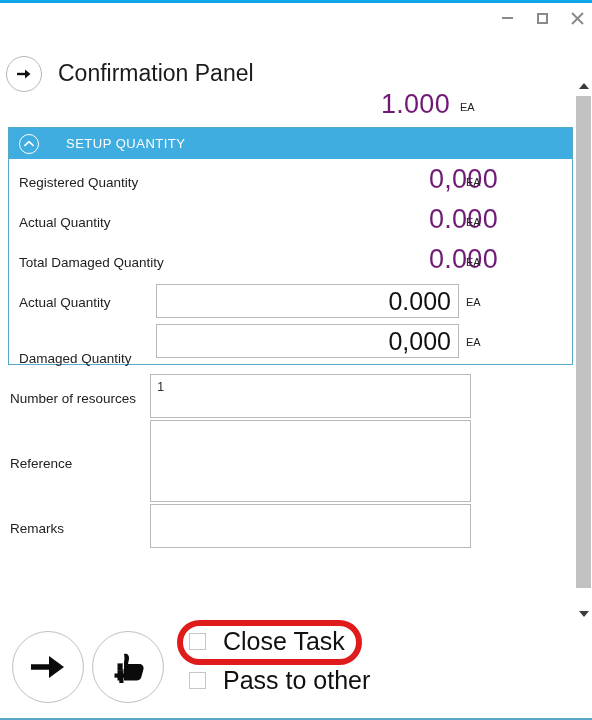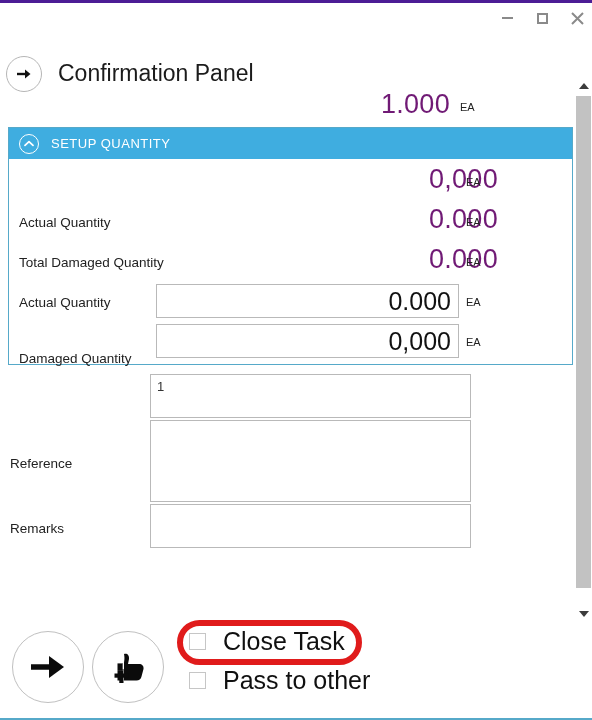--- a/index.html
+++ b/index.html
@@ -15,21 +15,21 @@
     position: relative;
   }
 
   
   #window {
     position: absolute;
     left: 0; top: 0;
     width: 592px;
     height: 720px;
     box-sizing: border-box;
-    border-top: 3px solid #4c1d95;
+    border-top: 3px solid #0ea5e9;
     border-bottom: 2px solid #56a9c9;
     background: #ffffff;
   }
 
   
   #titlebar {
     position: absolute;
     left: 0; top: 0;
     width: 592px;
     height: 30px;
@@ -163,21 +163,21 @@
     width: 18px;
     height: 18px;
     border: 1.6px solid #ffffff;
     border-radius: 50%;
     display: flex;
     align-items: center;
     justify-content: center;
     flex: none;
   }
   #setup-header-label {
-    margin-left: 12px;
+    margin-left: 27px;
     color: #ffffff;
     font-size: 13px;
     letter-spacing: 0.5px;
   }
   .panel-row {
     position: absolute;
     left: 0;
     width: 563px;
     height: 40px;
   }
@@ -376,20 +376,21 @@
       <div id="setup-header">
         <span id="setup-collapse-icon">
           <svg width="10" height="7" viewBox="0 0 10 7">
             <path d="M1 5.4 L5 1.6 L9 5.4" stroke="#ffffff" stroke-width="1.7" fill="none" stroke-linecap="round" stroke-linejoin="round"></path>
           </svg>
         </span>
         <span id="setup-header-label">SETUP QUANTITY</span>
       </div>
 
       <div class="panel-row" style="top:33px;">
+        <div class="row-label" style="left:10px; top:14px;">Registered Quantity</div>
         <div class="row-value" style="right:74px; top:3px;">0,000</div>
         <div class="row-unit" style="left:457px; top:15px;">EA</div>
       </div>
 
       <div class="panel-row" style="top:73px;">
         <div class="row-label" style="left:10px; top:14px;">Actual Quantity</div>
         <div class="row-value" style="right:74px; top:3px;">0.000</div>
         <div class="row-unit" style="left:457px; top:15px;">EA</div>
       </div>
 
@@ -411,20 +412,21 @@
         <div class="row-label" style="left:10px; top:30px;">Damaged Quantity</div>
         <div class="field-box">
           <span class="field-value">0,000</span>
         </div>
         <div class="row-unit" style="left:457px; top:15px;">EA</div>
       </div>
 
     </div>
 
     <div class="form-row" style="top:297px; width:578px; height:44px;">
+      <div class="form-label" style="top:17px;">Number of resources</div>
       <div class="form-input" style="top:0; height:44px;">
         <span class="input-value">1</span>
       </div>
     </div>
 
     <div class="form-row" style="top:343px; width:578px; height:82px;">
       <div class="form-label" style="top:36px;">Reference</div>
       <div class="form-input" style="top:0; height:82px;">
         <span class="input-value"></span>
       </div>

